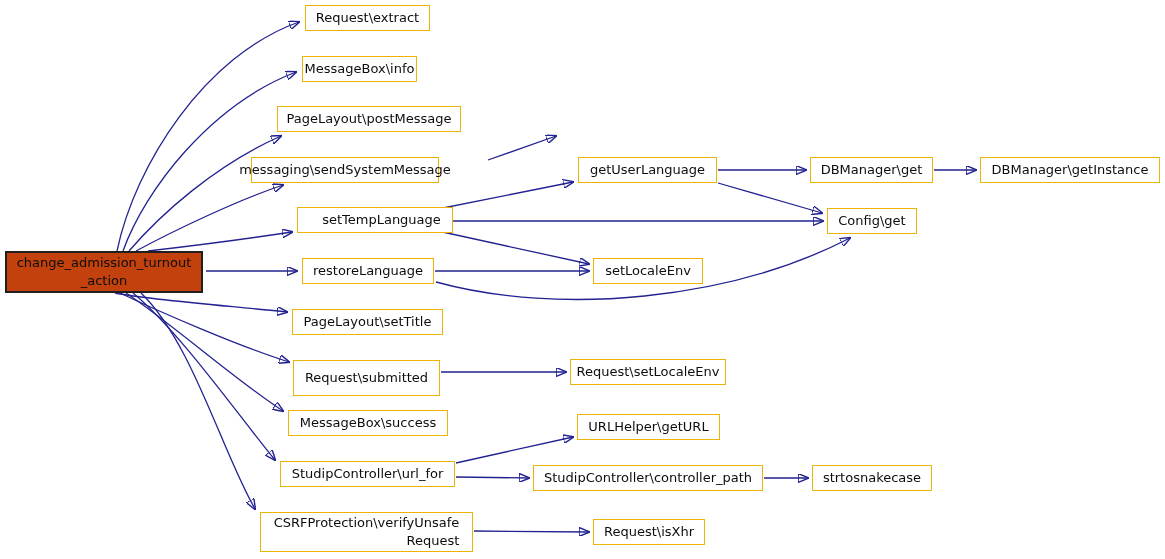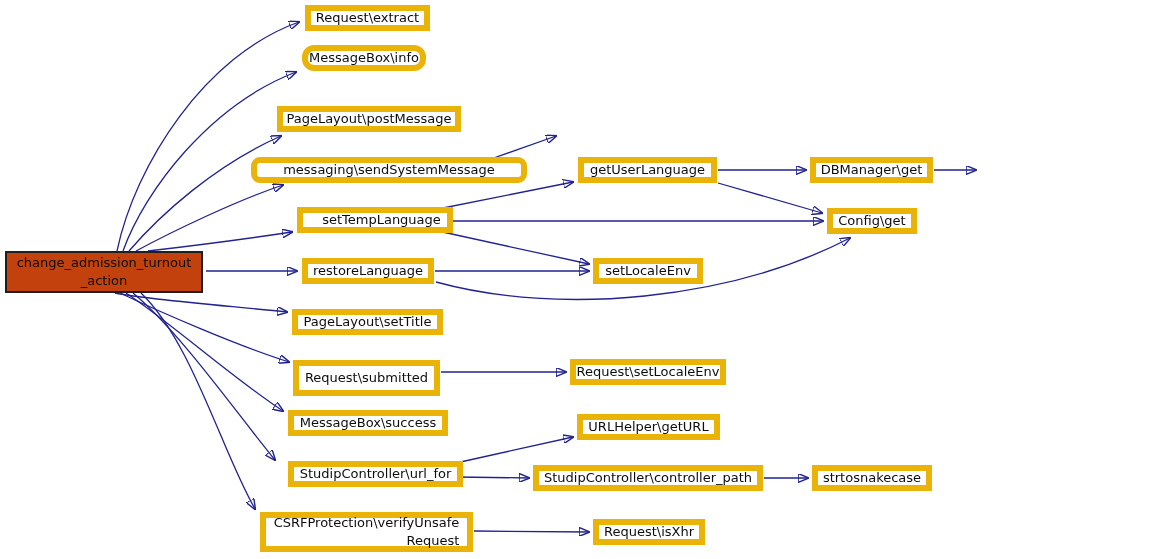--- a/index.html
+++ b/index.html
@@ -10,21 +10,21 @@
     font-family:"DejaVu Sans", sans-serif;
     overflow:hidden;
   }
   .edges{position:absolute;left:0;top:0;width:1165px;height:559px;}
   .node{
     position:absolute;
     box-sizing:border-box;
     display:flex;align-items:center;justify-content:center;
     text-align:center;
     background:#ffffff;
-    border:6px solid #eab308;
+    border:1px solid #eab308;
     color:#0d0d0d;
     font-size:13px;
     line-height:1.35;
     white-space:pre-line;
     cursor:pointer;
     z-index:2;
   }
   .node.root{
     background:#c2410c;
     border:2px solid #1f1f1f;
@@ -70,54 +70,55 @@
     <path d="M456,477 L529,478" marker-end="url(#arrow)"></path>
     <path d="M764,478 L808,478" marker-end="url(#arrow)"></path>
     <path d="M474,531 L589,532" marker-end="url(#arrow)"></path>
   </svg>
 
   <div class="node root" style="left:5px;top:251px;width:198px;height:42px;">change_admission_turnout
 _action</div>
 
   <div class="node" style="left:305px;top:5px;width:125px;height:26px;">Request\extract</div>
 
-  <div class="node" style="left:302px;top:45px;width:124px;height:26px;border-radius:12px;">MessageBox\info</div>
+  <div class="node" style="left:302px;top:56px;width:115px;height:26px;">MessageBox\info</div>
 
   <div class="node" style="left:277px;top:106px;width:184px;height:26px;">PageLayout\postMessage</div>
 
-  <div class="node" style="left:251px;top:157px;width:276px;height:26px;border-radius:9px;">messaging\sendSystemMessage</div>
+  <div class="node" style="left:251px;top:157px;width:188px;height:26px;">messaging\sendSystemMessage</div>
 
   <div class="node" style="left:297px;top:207px;width:156px;height:26px;padding-left:13px;">setTempLanguage</div>
 
   <div class="node" style="left:302px;top:258px;width:132px;height:26px;">restoreLanguage</div>
 
   <div class="node" style="left:292px;top:309px;width:151px;height:26px;">PageLayout\setTitle</div>
 
   <div class="node" style="left:293px;top:360px;width:147px;height:36px;">Request\submitted</div>
 
   <div class="node" style="left:288px;top:410px;width:160px;height:26px;">MessageBox\success</div>
 
-  <div class="node" style="left:280px;top:461px;width:175px;height:26px;margin-left:8px;">StudipController\url_for</div>
+  <div class="node" style="left:280px;top:461px;width:175px;height:26px;">StudipController\url_for</div>
 
   <div class="node" style="left:260px;top:512px;width:213px;height:40px;text-align:right;">CSRFProtection\verifyUnsafe
 Request</div>
 
 
   <div class="node" style="left:578px;top:157px;width:139px;height:26px;">getUserLanguage</div>
 
   <div class="node" style="left:593px;top:258px;width:110px;height:26px;">setLocaleEnv</div>
 
   <div class="node" style="left:570px;top:359px;width:156px;height:26px;">Request\setLocaleEnv</div>
 
   <div class="node" style="left:533px;top:465px;width:230px;height:26px;">StudipController\controller_path</div>
 
   <div class="node" style="left:577px;top:414px;width:143px;height:26px;">URLHelper\getURL</div>
 
   <div class="node" style="left:812px;top:465px;width:120px;height:26px;">strtosnakecase</div>
 
   <div class="node" style="left:810px;top:157px;width:123px;height:26px;">DBManager\get</div>
 
+  <div class="node" style="left:980px;top:157px;width:180px;height:26px;">DBManager\getInstance</div>
 
   <div class="node" style="left:827px;top:208px;width:90px;height:26px;">Config\get</div>
 
   <div class="node" style="left:593px;top:519px;width:112px;height:26px;">Request\isXhr</div>
 
 </div>
 
 </body></html>

